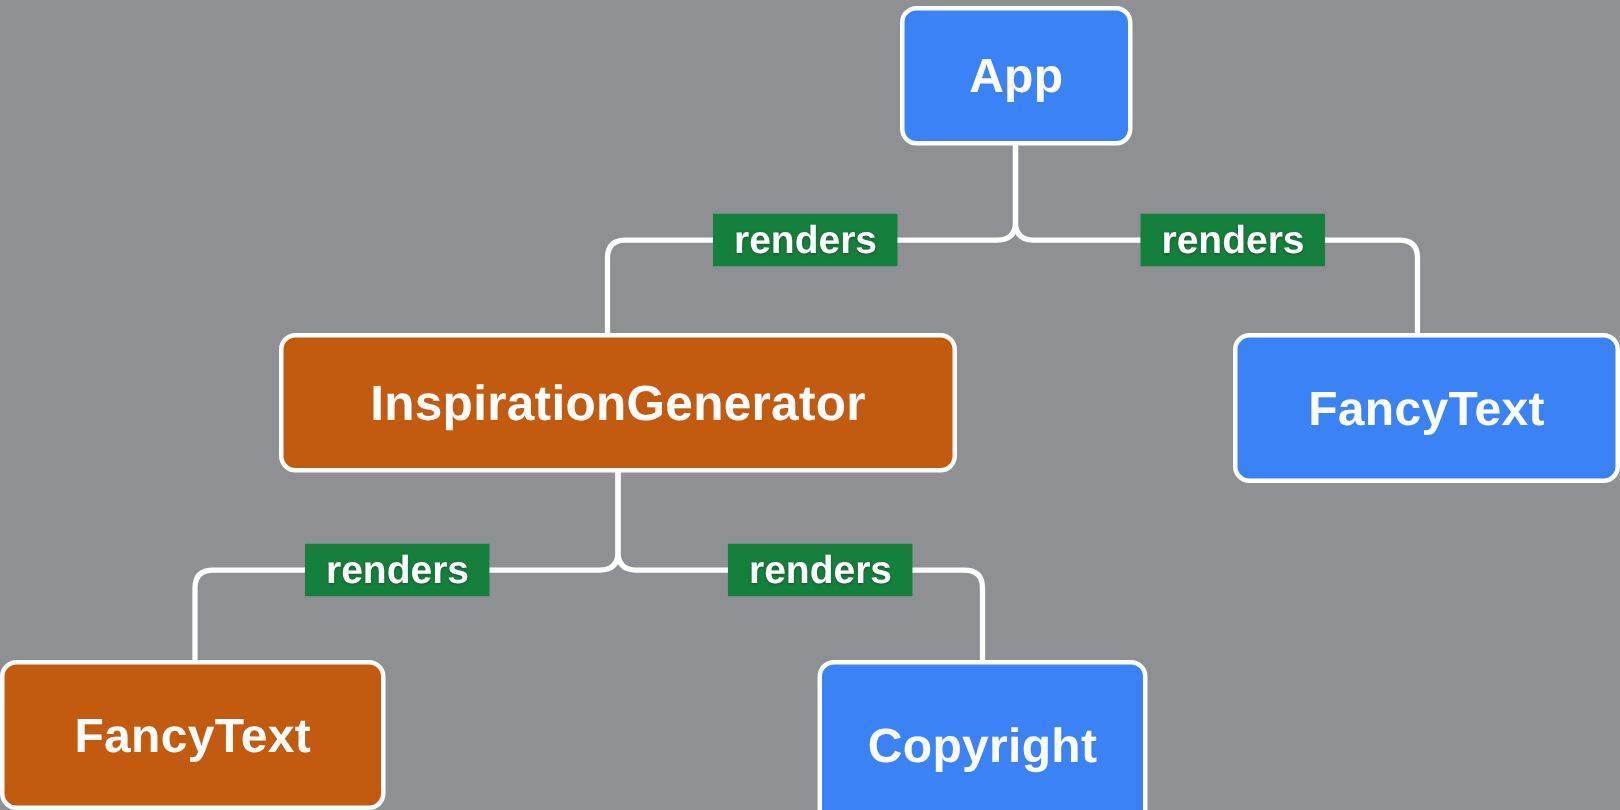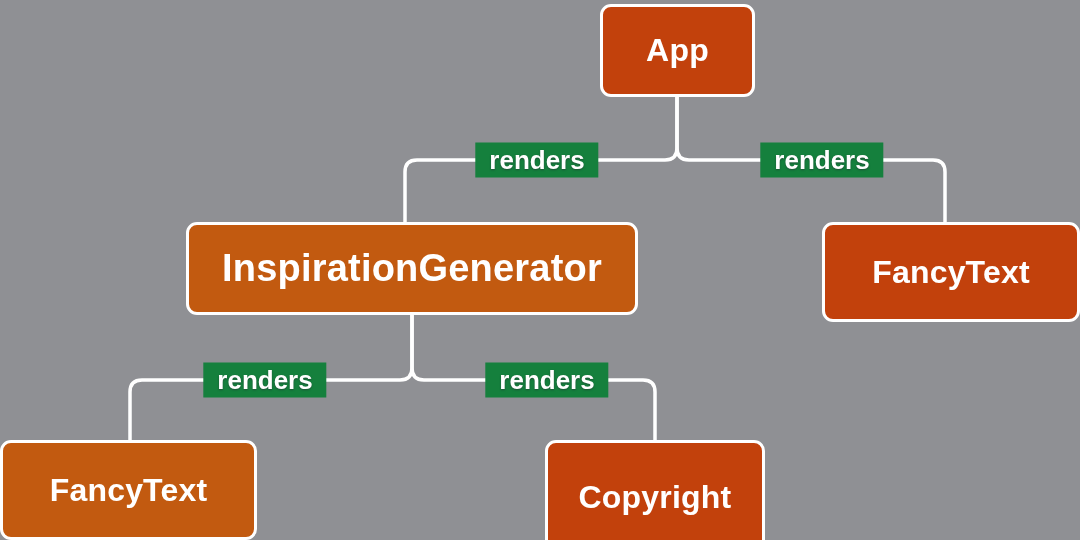--- a/index.html
+++ b/index.html
@@ -35,21 +35,21 @@
     box-sizing: border-box;
     border: 3px solid #FFFFFF;
     border-radius: 11px;
     display: flex;
     align-items: center;
     justify-content: center;
     color: #FFFFFF;
     font-weight: 600;
     letter-spacing: 0.2px;
   }
-  .node.dark   { background: #c2410c; text-align: right; }
+  .node.dark   { background: #3b82f6; text-align: right; }
   .node.orange { background: #C25A10; }
   .node span { white-space: nowrap; }
   .edge-label {
     position: absolute;
     transform: translate(-50%, -50%);
     background: #15803d;
     padding: 2px 14px;
     color: #FFFFFF;
     font-size: 26px;
     font-weight: 700;
@@ -74,21 +74,21 @@
   <div class="edge-label" style="left:822px; top:160px;">renders</div>
 
   <div class="edge-label" style="left:265px; top:380px;">renders</div>
 
   <div class="edge-label" style="left:547px; top:380px;">renders</div>
 
   <div class="node dark" style="left:600px; top:4px; width:155px; height:93px; font-size:32px;">
     <span>App</span>
   </div>
 
-  <div class="node orange" style="left:186px; top:222px; width:452px; height:93px; font-size:38px;">
+  <div class="node orange" style="left:186px; top:222px; width:452px; height:93px; font-size:33px;">
     <span>InspirationGenerator</span>
   </div>
 
   <div class="node dark" style="left:822px; top:222px; width:258px; height:100px; font-size:32px;">
     <span>FancyText</span>
   </div>
 
   <div class="node orange" style="left:0px; top:440px; width:257px; height:100px; font-size:32px;">
     <span>FancyText</span>
   </div>

